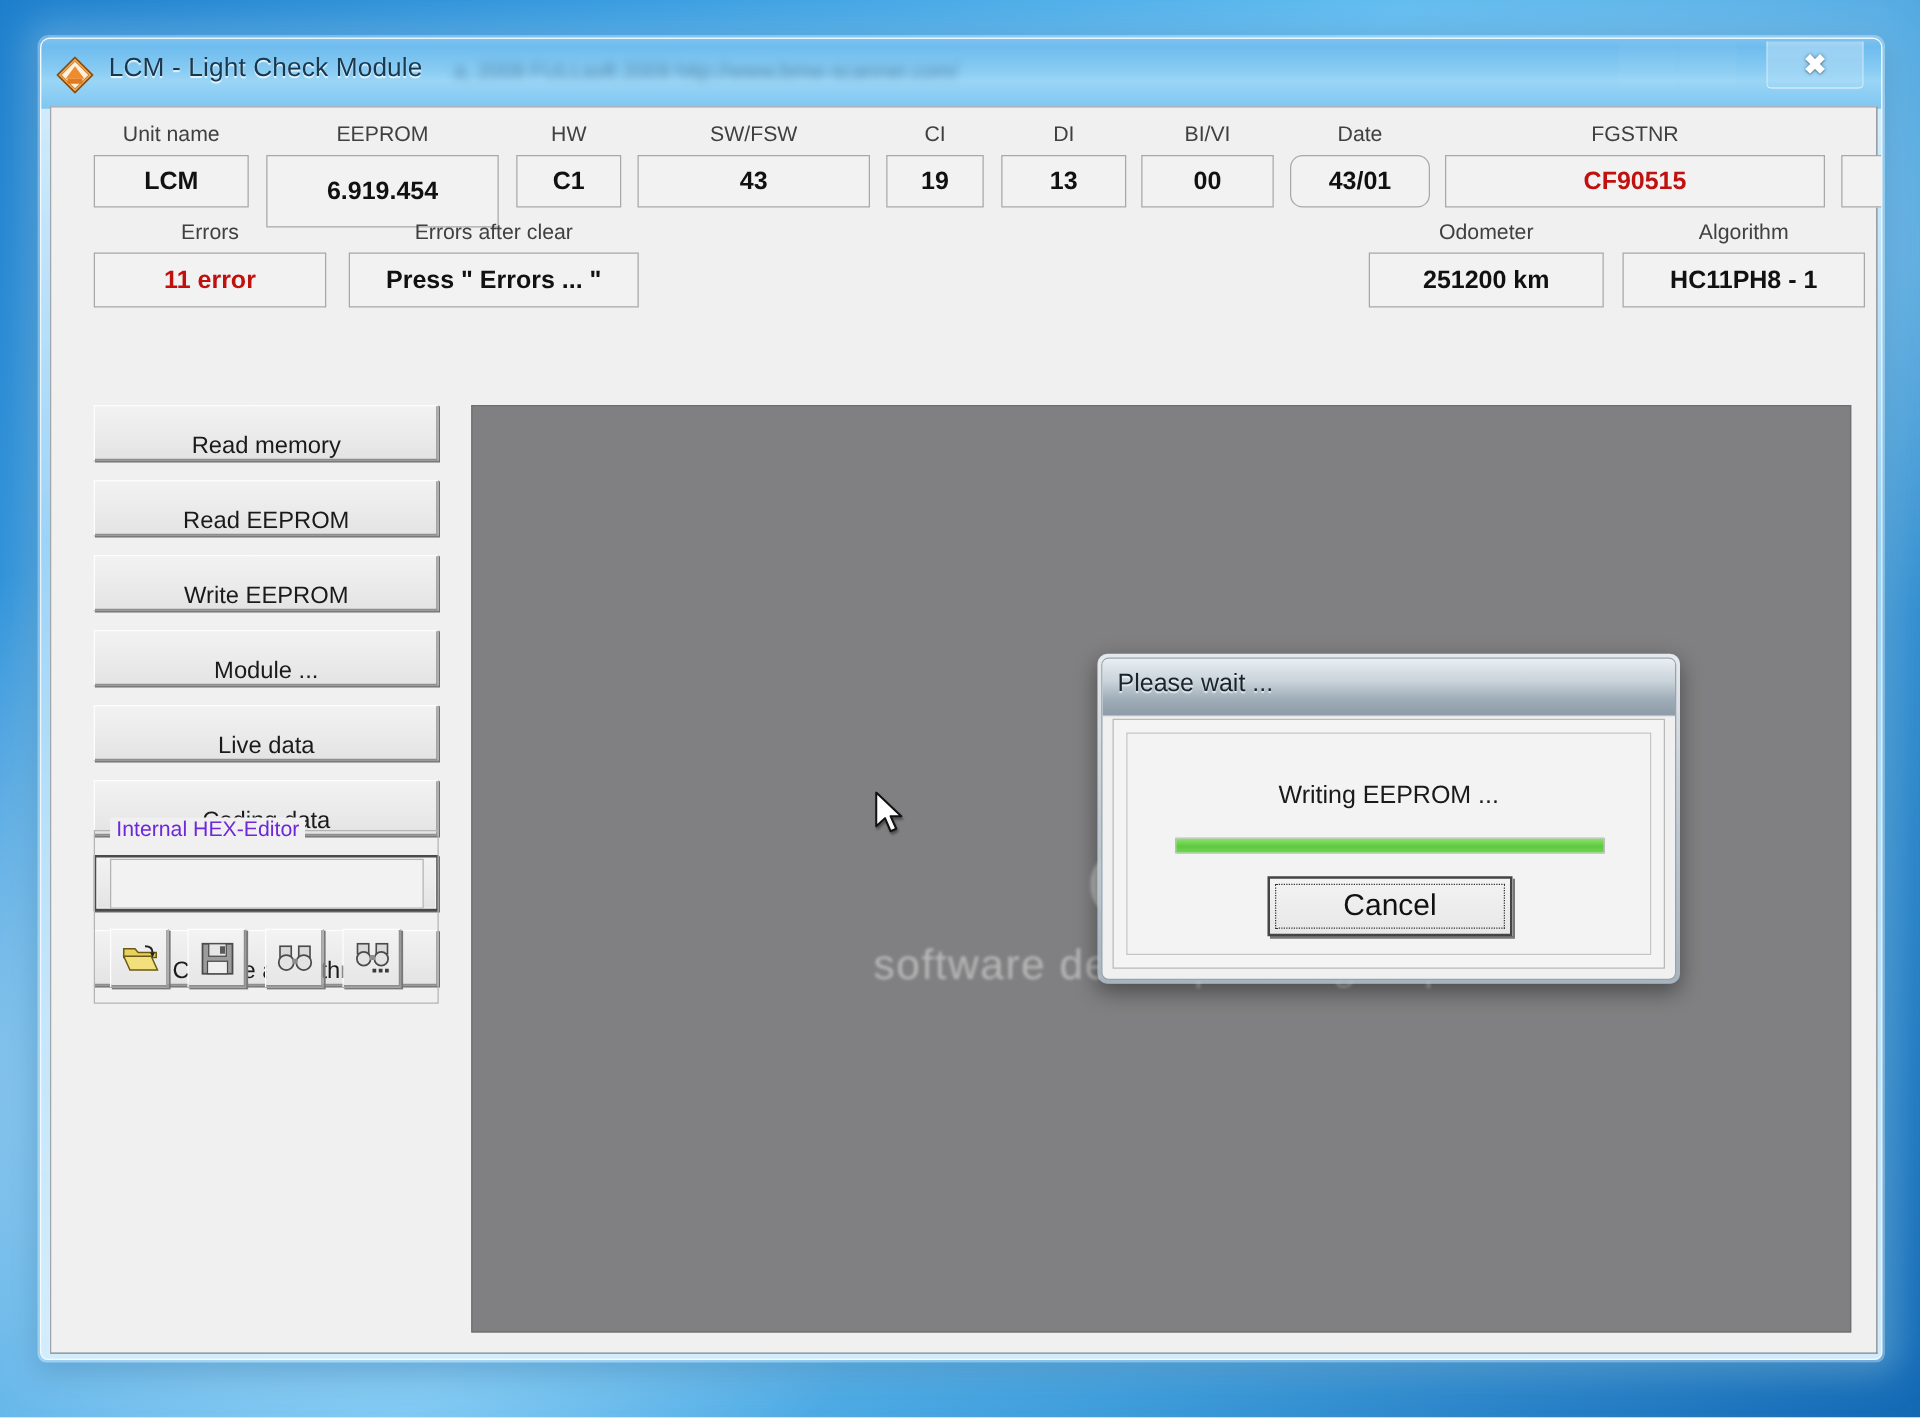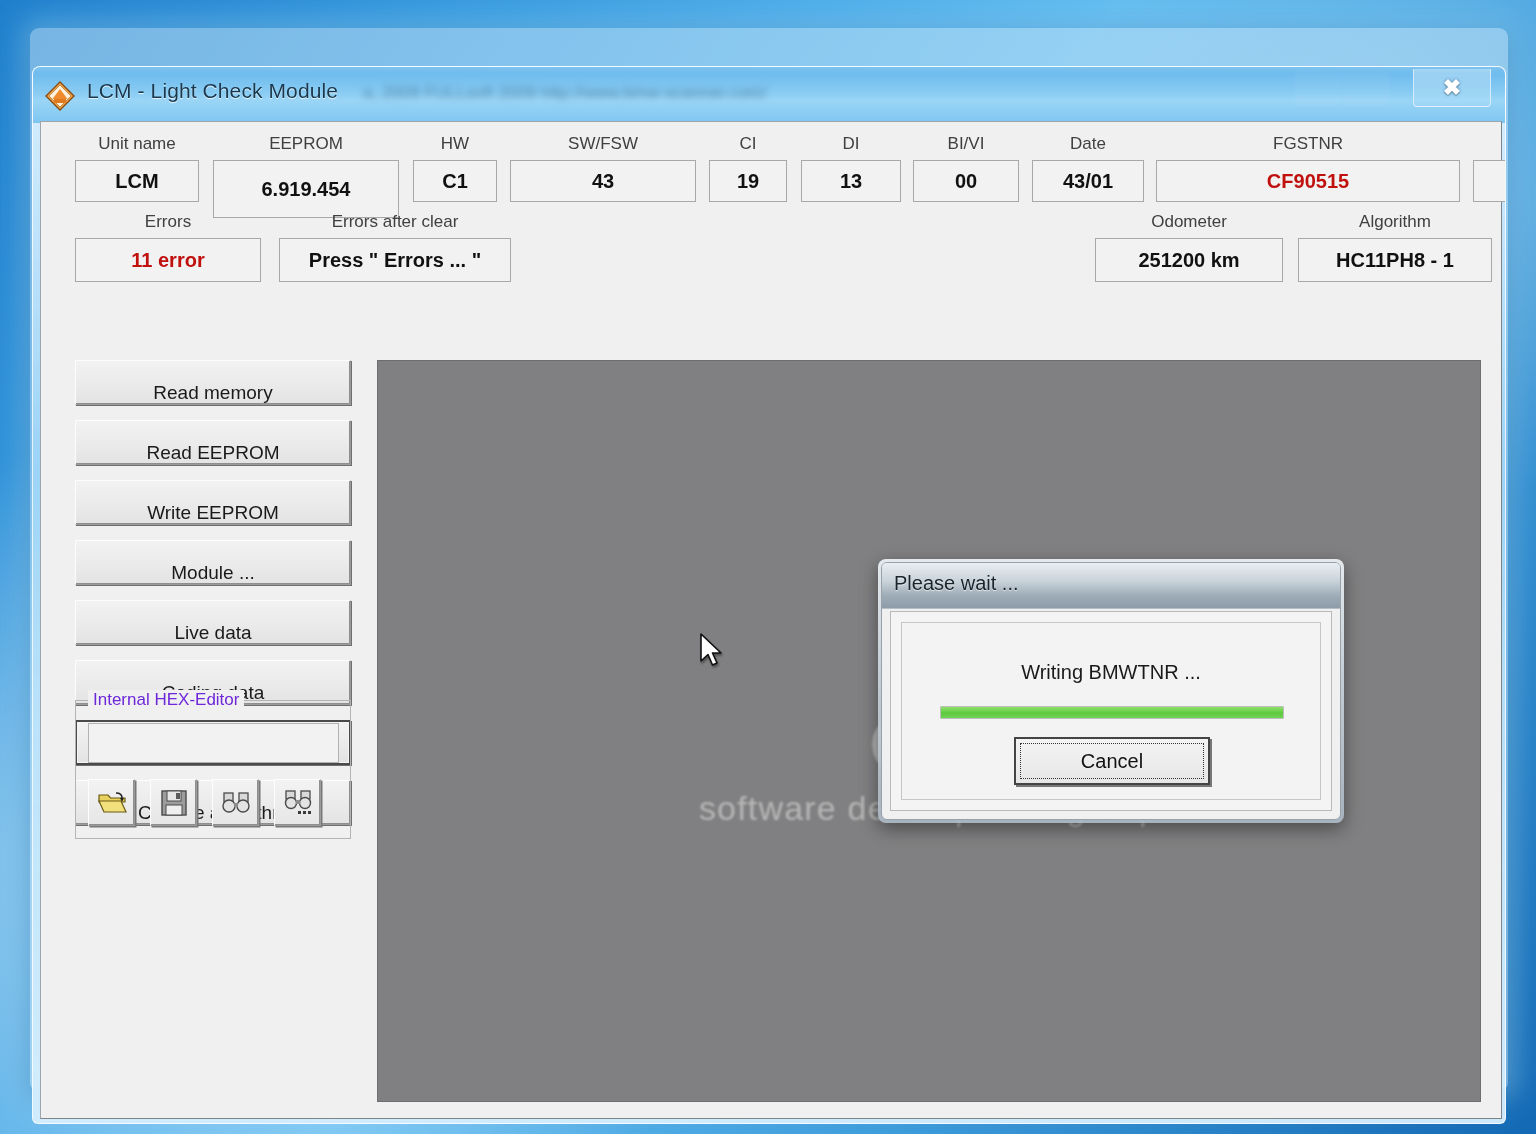--- a/index.html
+++ b/index.html
@@ -35,21 +35,20 @@
     position: relative;
     width: 100%; height: 100%;
     border-radius: 8px 8px 6px 6px;
     background: linear-gradient(180deg,
         rgba(225,243,255,0.92) 0%,
         rgba(160,214,248,0.88) 38%,
         rgba(190,228,250,0.9) 62%,
         rgba(214,238,253,0.95) 100%);
     border: 1px solid rgba(255,255,255,0.75);
     overflow: hidden;
-    margin-top: 36px;
   }
 
   
   #title-bar {
     position: absolute; left: 0; top: 0;
     width: 100%; height: 56px;
     background: linear-gradient(180deg,
       #7dc3ef 0%, #6fbcee 12%, #89ccf3 46%, #9ad5f6 60%, #7ec6f1 100%);
     overflow: hidden;
   }
@@ -273,21 +272,21 @@
     border: 2px solid #444;
     box-shadow: 2px 2px 0 #777;
     display: flex; align-items: center; justify-content: center;
     cursor: pointer;
   }
   #cancel-focus {
     position: absolute;
     left: 4px; top: 4px; right: 4px; bottom: 4px;
     border: 1px dotted #333;
   }
-  #cancel-label { font-size: 20px; color: #121212; }
+  #cancel-label { font-size: 24px; color: #121212; }
 
   
   #cursor {
     position: absolute;
     left: 699px; top: 633px;
     width: 26px; height: 38px;
     pointer-events: none;
     filter: drop-shadow(1px 2px 1px rgba(0,0,0,0.4));
   }
 </style>
@@ -326,21 +325,21 @@
             <div class="fld-box" style="left: 372px; top: 38px; width: 84px; height: 42px;">C1</div>
             <div class="fld-label" style="left: 469px; top: 12px; width: 186px;">SW/FSW</div>
             <div class="fld-box" style="left: 469px; top: 38px; width: 186px; height: 42px;">43</div>
             <div class="fld-label" style="left: 668px; top: 12px; width: 78px;">CI</div>
             <div class="fld-box" style="left: 668px; top: 38px; width: 78px; height: 42px;">19</div>
             <div class="fld-label" style="left: 760px; top: 12px; width: 100px;">DI</div>
             <div class="fld-box" style="left: 760px; top: 38px; width: 100px; height: 42px;">13</div>
             <div class="fld-label" style="left: 872px; top: 12px; width: 106px;">BI/VI</div>
             <div class="fld-box" style="left: 872px; top: 38px; width: 106px; height: 42px;">00</div>
             <div class="fld-label" style="left: 991px; top: 12px; width: 112px;">Date</div>
-            <div class="fld-box" style="left: 991px; top: 38px; width: 112px; height: 42px;">43/01</div>
+            <div class="fld-box" style="left: 991px; top: 38px; width: 112px; height: 42px; border-radius: 10px;">43/01</div>
             <div class="fld-label" style="left: 1115px; top: 12px; width: 304px;">FGSTNR</div>
             <div class="fld-box red" style="left: 1115px; top: 38px; width: 304px; height: 42px;">CF90515</div>
             <div class="fld-label" style="left: 1432px; top: 12px; width: 126px;">ADFG</div>
             <div class="fld-box" style="left: 1432px; top: 38px; width: 126px; height: 42px;">-</div>
           </div>
         <div id="status-row">
             <div class="fld-label" style="left: 34px; top: 90px; width: 186px;">Errors</div>
             <div class="fld-box red" style="left: 34px; top: 116px; width: 186px; height: 44px;">11 error</div>
             <div class="fld-label" style="left: 238px; top: 90px; width: 232px;">Errors after clear</div>
             <div class="fld-box" style="left: 238px; top: 116px; width: 232px; height: 44px;">Press " Errors ... "</div>
@@ -429,21 +428,21 @@
             <div id="wm-small">software development group</div>
           </div>
 
           <div id="dialog">
             <div id="dlg-frame">
               <div id="dlg-title">
                 <div id="dlg-title-text">Please wait ...</div>
               </div>
               <div id="dlg-body">
                 <div id="dlg-inner">
-                  <div id="dlg-msg">Writing BMWTNR ...</div>
+                  <div id="dlg-msg">Writing EEPROM ...</div>
                   <div id="progress-track">
                     <div id="progress-fill" style="width: 100%;"></div>
                   </div>
                   <div id="cancel-btn">
                     <div id="cancel-focus"></div>
                     <span id="cancel-label">Cancel</span>
                   </div>
                 </div>
               </div>
             </div>

